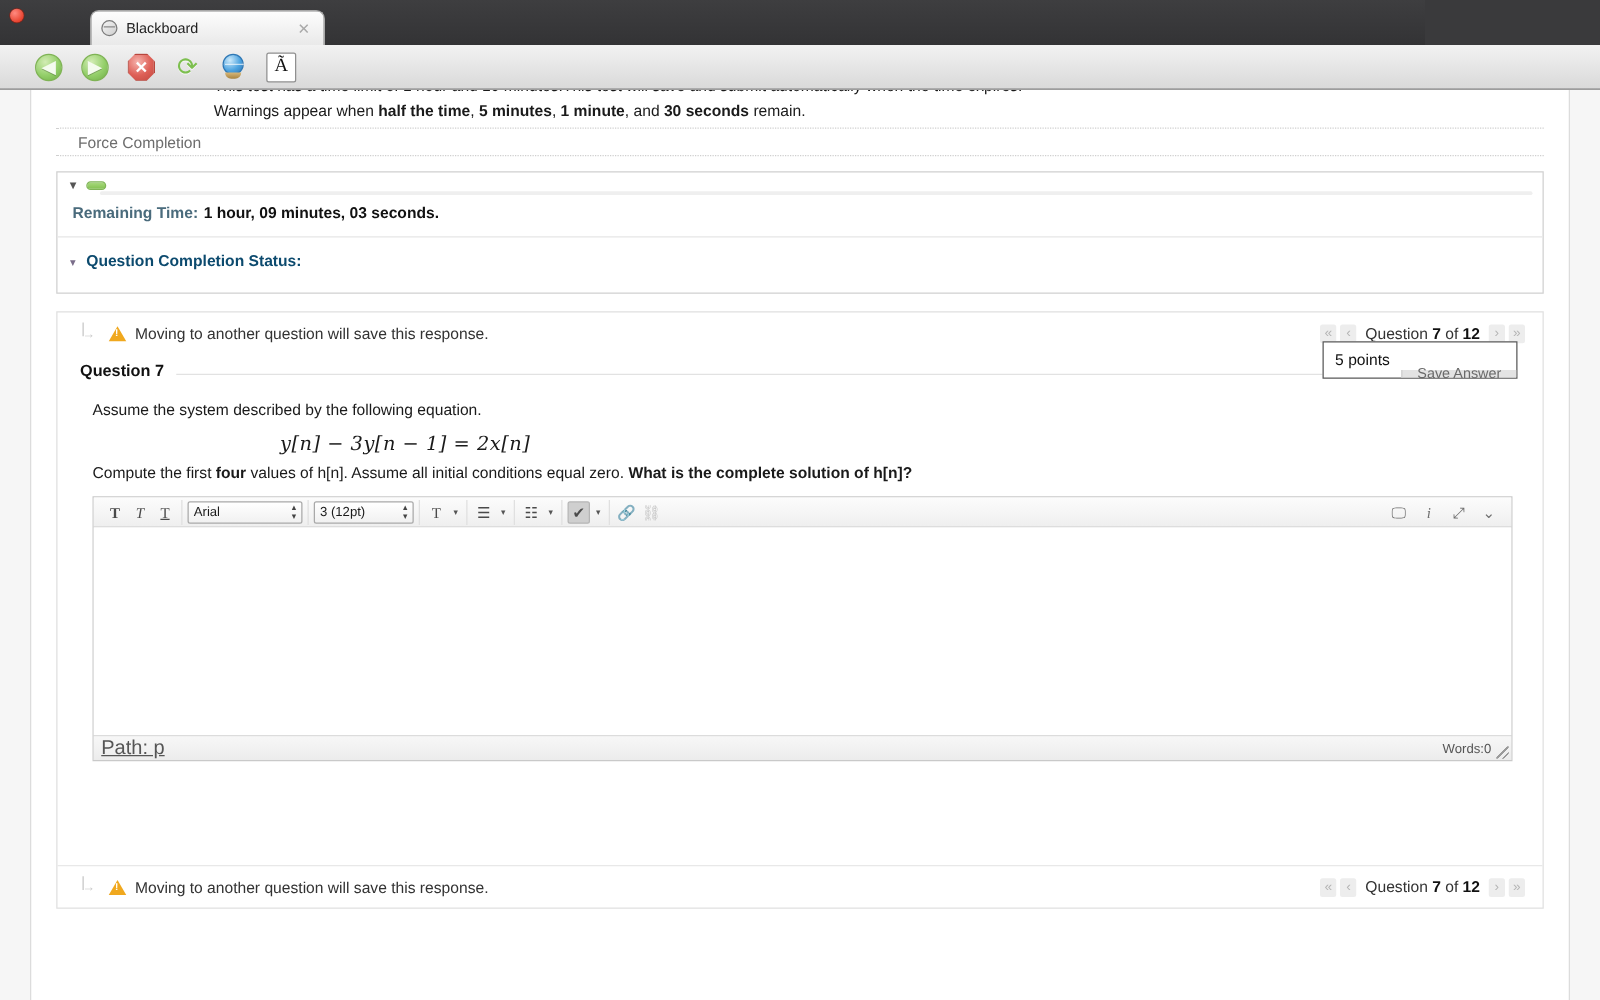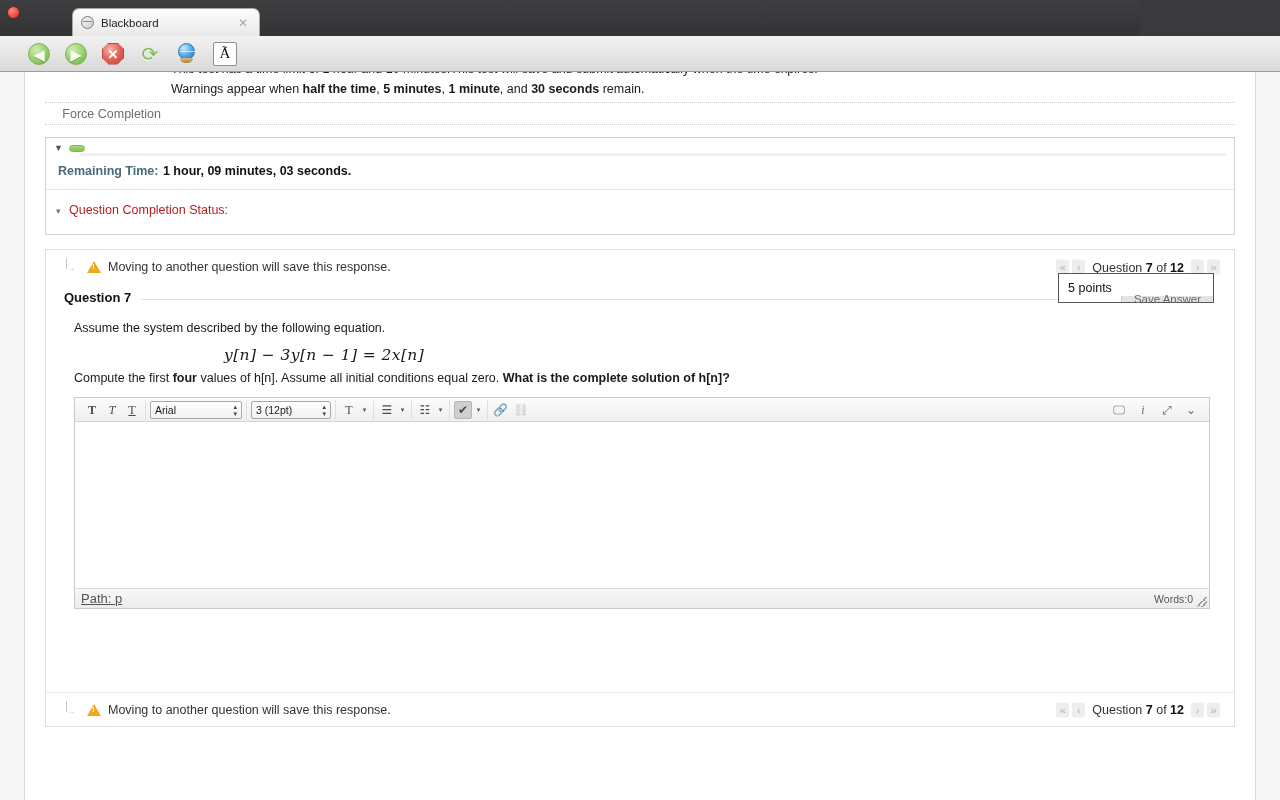--- a/index.html
+++ b/index.html
@@ -176,21 +176,21 @@
     padding: 4px 8px 10px 12px;
     border-bottom: 1px solid #e6e6e6;
   }
   #timer-label {
     font-size: 12.5px; font-weight: bold; color: #4a6b7c;
   }
   #timer-value { font-size: 12.5px; font-weight: bold; color: #111; }
   #qcs-row { padding: 10px 8px 16px 10px; }
   #qcs-caret { font-size: 9px; color: #7a6d8a; margin-right: 4px; }
   #qcs-label {
-    font-size: 12.5px; font-weight: normal; color: #b91c1c;
+    font-size: 12.5px; font-weight: bold; color: #0c4a6e;
     display: inline;
   }
 
   
   #question-block {
     margin: 14px 20px 0 20px;
     border: 1px solid #e0e0e0;
     background: #fff;
     padding: 0;
     height: 478px;
@@ -345,21 +345,21 @@
   #editor-body {
     height: 166px; background: #fff;
   }
   #editor-footer {
     height: 20px;
     background: linear-gradient(#f7f7f7, #ececec);
     border-top: 1px solid #dcdcdc;
     display: flex; align-items: center;
     padding: 0 6px; position: relative;
   }
-  #path-text { font-size: 13px; color: #555; text-decoration: underline; }
+  #path-text { font-size: 16px; color: #555; text-decoration: underline; }
   #words-text {
     margin-left: auto; font-size: 10.5px; color: #555; padding-right: 10px;
   }
   #resize-grip {
     position: absolute; right: 2px; bottom: 1px;
     width: 10px; height: 10px;
     background:
       linear-gradient(135deg, transparent 45%, #9a9a9a 45%, #9a9a9a 55%, transparent 55%),
       linear-gradient(135deg, transparent 70%, #9a9a9a 70%, #9a9a9a 80%, transparent 80%);
   }

